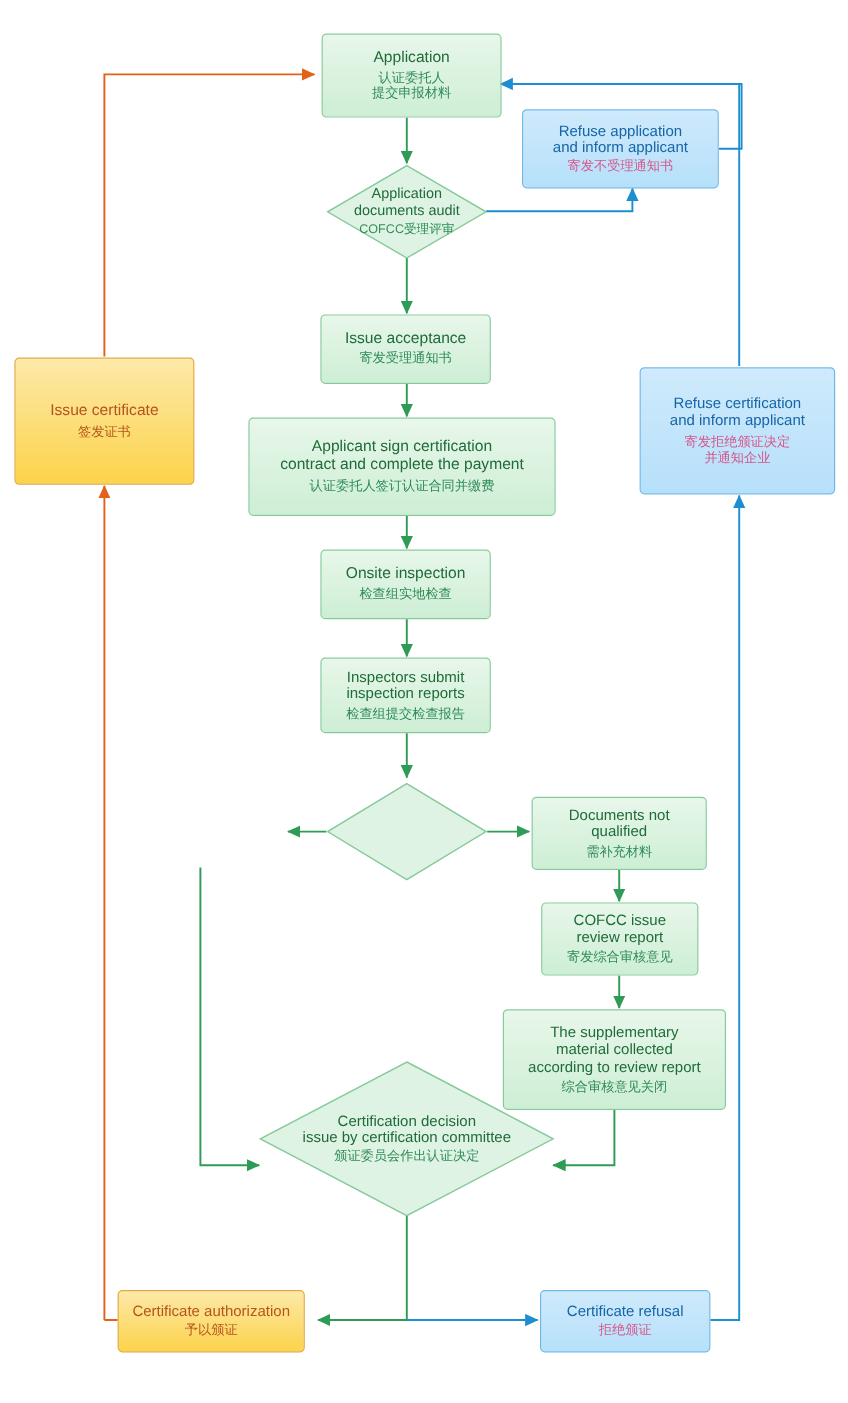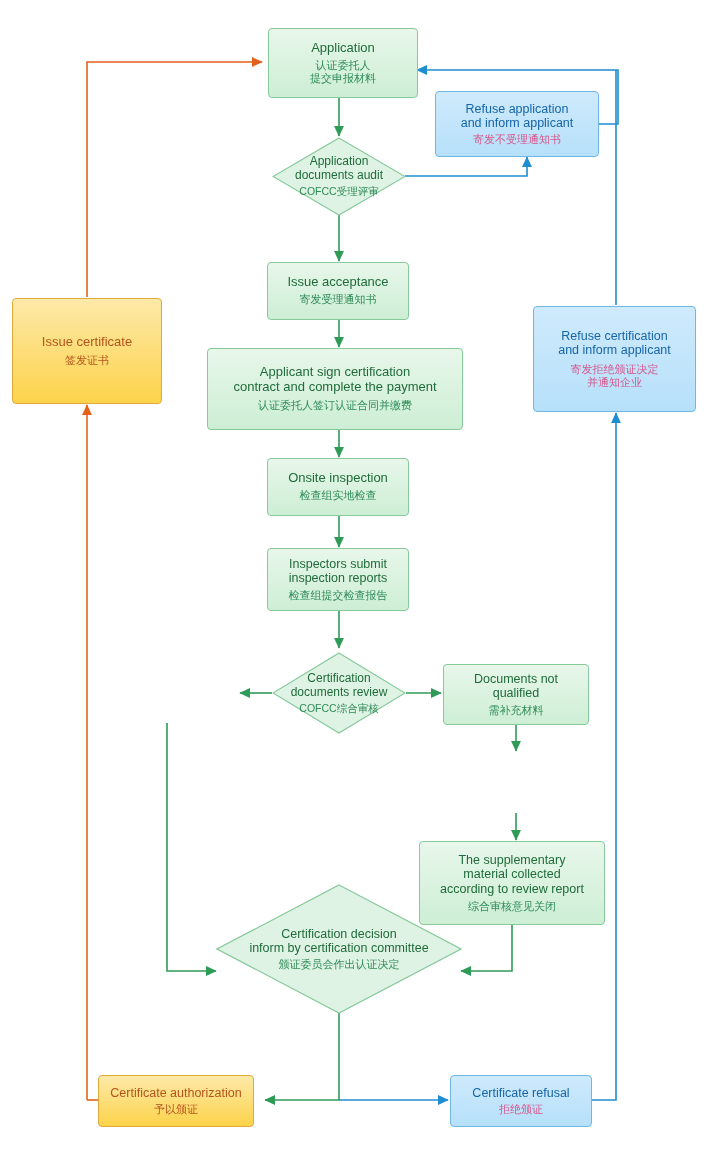--- a/index.html
+++ b/index.html
@@ -133,49 +133,49 @@
   <div class="node green" style="left:267px;top:548px;width:142px;height:63px;">
     <span class="en" style="font-size:12.5px;white-space:pre-line;">Inspectors submit
 inspection reports</span>
     <span class="zh" style="font-size:11px;margin-top:3px;">检查组提交检查报告</span>
   </div>
 
   <div class="diamond" style="left:272px;top:652px;width:134px;height:82px;">
     <svg class="dshape" viewBox="0 0 134 82">
       <polygon points="67,1 133,41 67,81 1,41" fill="#dff3e4" stroke="#86ca9b" stroke-width="1.2"></polygon>
     </svg>
-    <div class="dtext">
-      <span class="en" style="font-size:12px;white-space:pre-line;">Certification
-documents review</span>
-      <span class="zh" style="font-size:10.5px;margin-top:2px;">COFCC综合审核</span>
-    </div>
   </div>
 
 
   <div class="node green" style="left:443px;top:664px;width:146px;height:61px;">
     <span class="en" style="font-size:12.5px;white-space:pre-line;">Documents not
 qualified</span>
     <span class="zh" style="font-size:11px;margin-top:3px;">需补充材料</span>
   </div>
 
+  <div class="node green" style="left:451px;top:752px;width:131px;height:61px;">
+    <span class="en" style="font-size:12.5px;white-space:pre-line;">COFCC issue
+review report</span>
+    <span class="zh" style="font-size:11px;margin-top:3px;">寄发综合审核意见</span>
+  </div>
 
   <div class="node green" style="left:419px;top:841px;width:186px;height:84px;">
     <span class="en" style="font-size:12.5px;white-space:pre-line;">The supplementary
 material collected
 according to review report</span>
     <span class="zh" style="font-size:11px;margin-top:4px;">综合审核意见关闭</span>
   </div>
 
   <div class="diamond" style="left:216px;top:884px;width:246px;height:130px;">
     <svg class="dshape" viewBox="0 0 246 130">
       <polygon points="123,1 245,65 123,129 1,65" fill="#dff3e4" stroke="#86ca9b" stroke-width="1.2"></polygon>
     </svg>
     <div class="dtext">
       <span class="en" style="font-size:12.5px;white-space:pre-line;">Certification decision
-inform by certification committee</span>
+issue by certification committee</span>
       <span class="zh" style="font-size:11px;margin-top:3px;">颁证委员会作出认证决定</span>
     </div>
   </div>
 
   <div class="node yellow" style="left:12px;top:298px;width:150px;height:106px;">
     <span class="en" style="font-size:13px;">Issue certificate</span>
     <span class="zh" style="font-size:11px;margin-top:4px;">签发证书</span>
   </div>
 
   <div class="node blue" style="left:533px;top:306px;width:163px;height:106px;">

